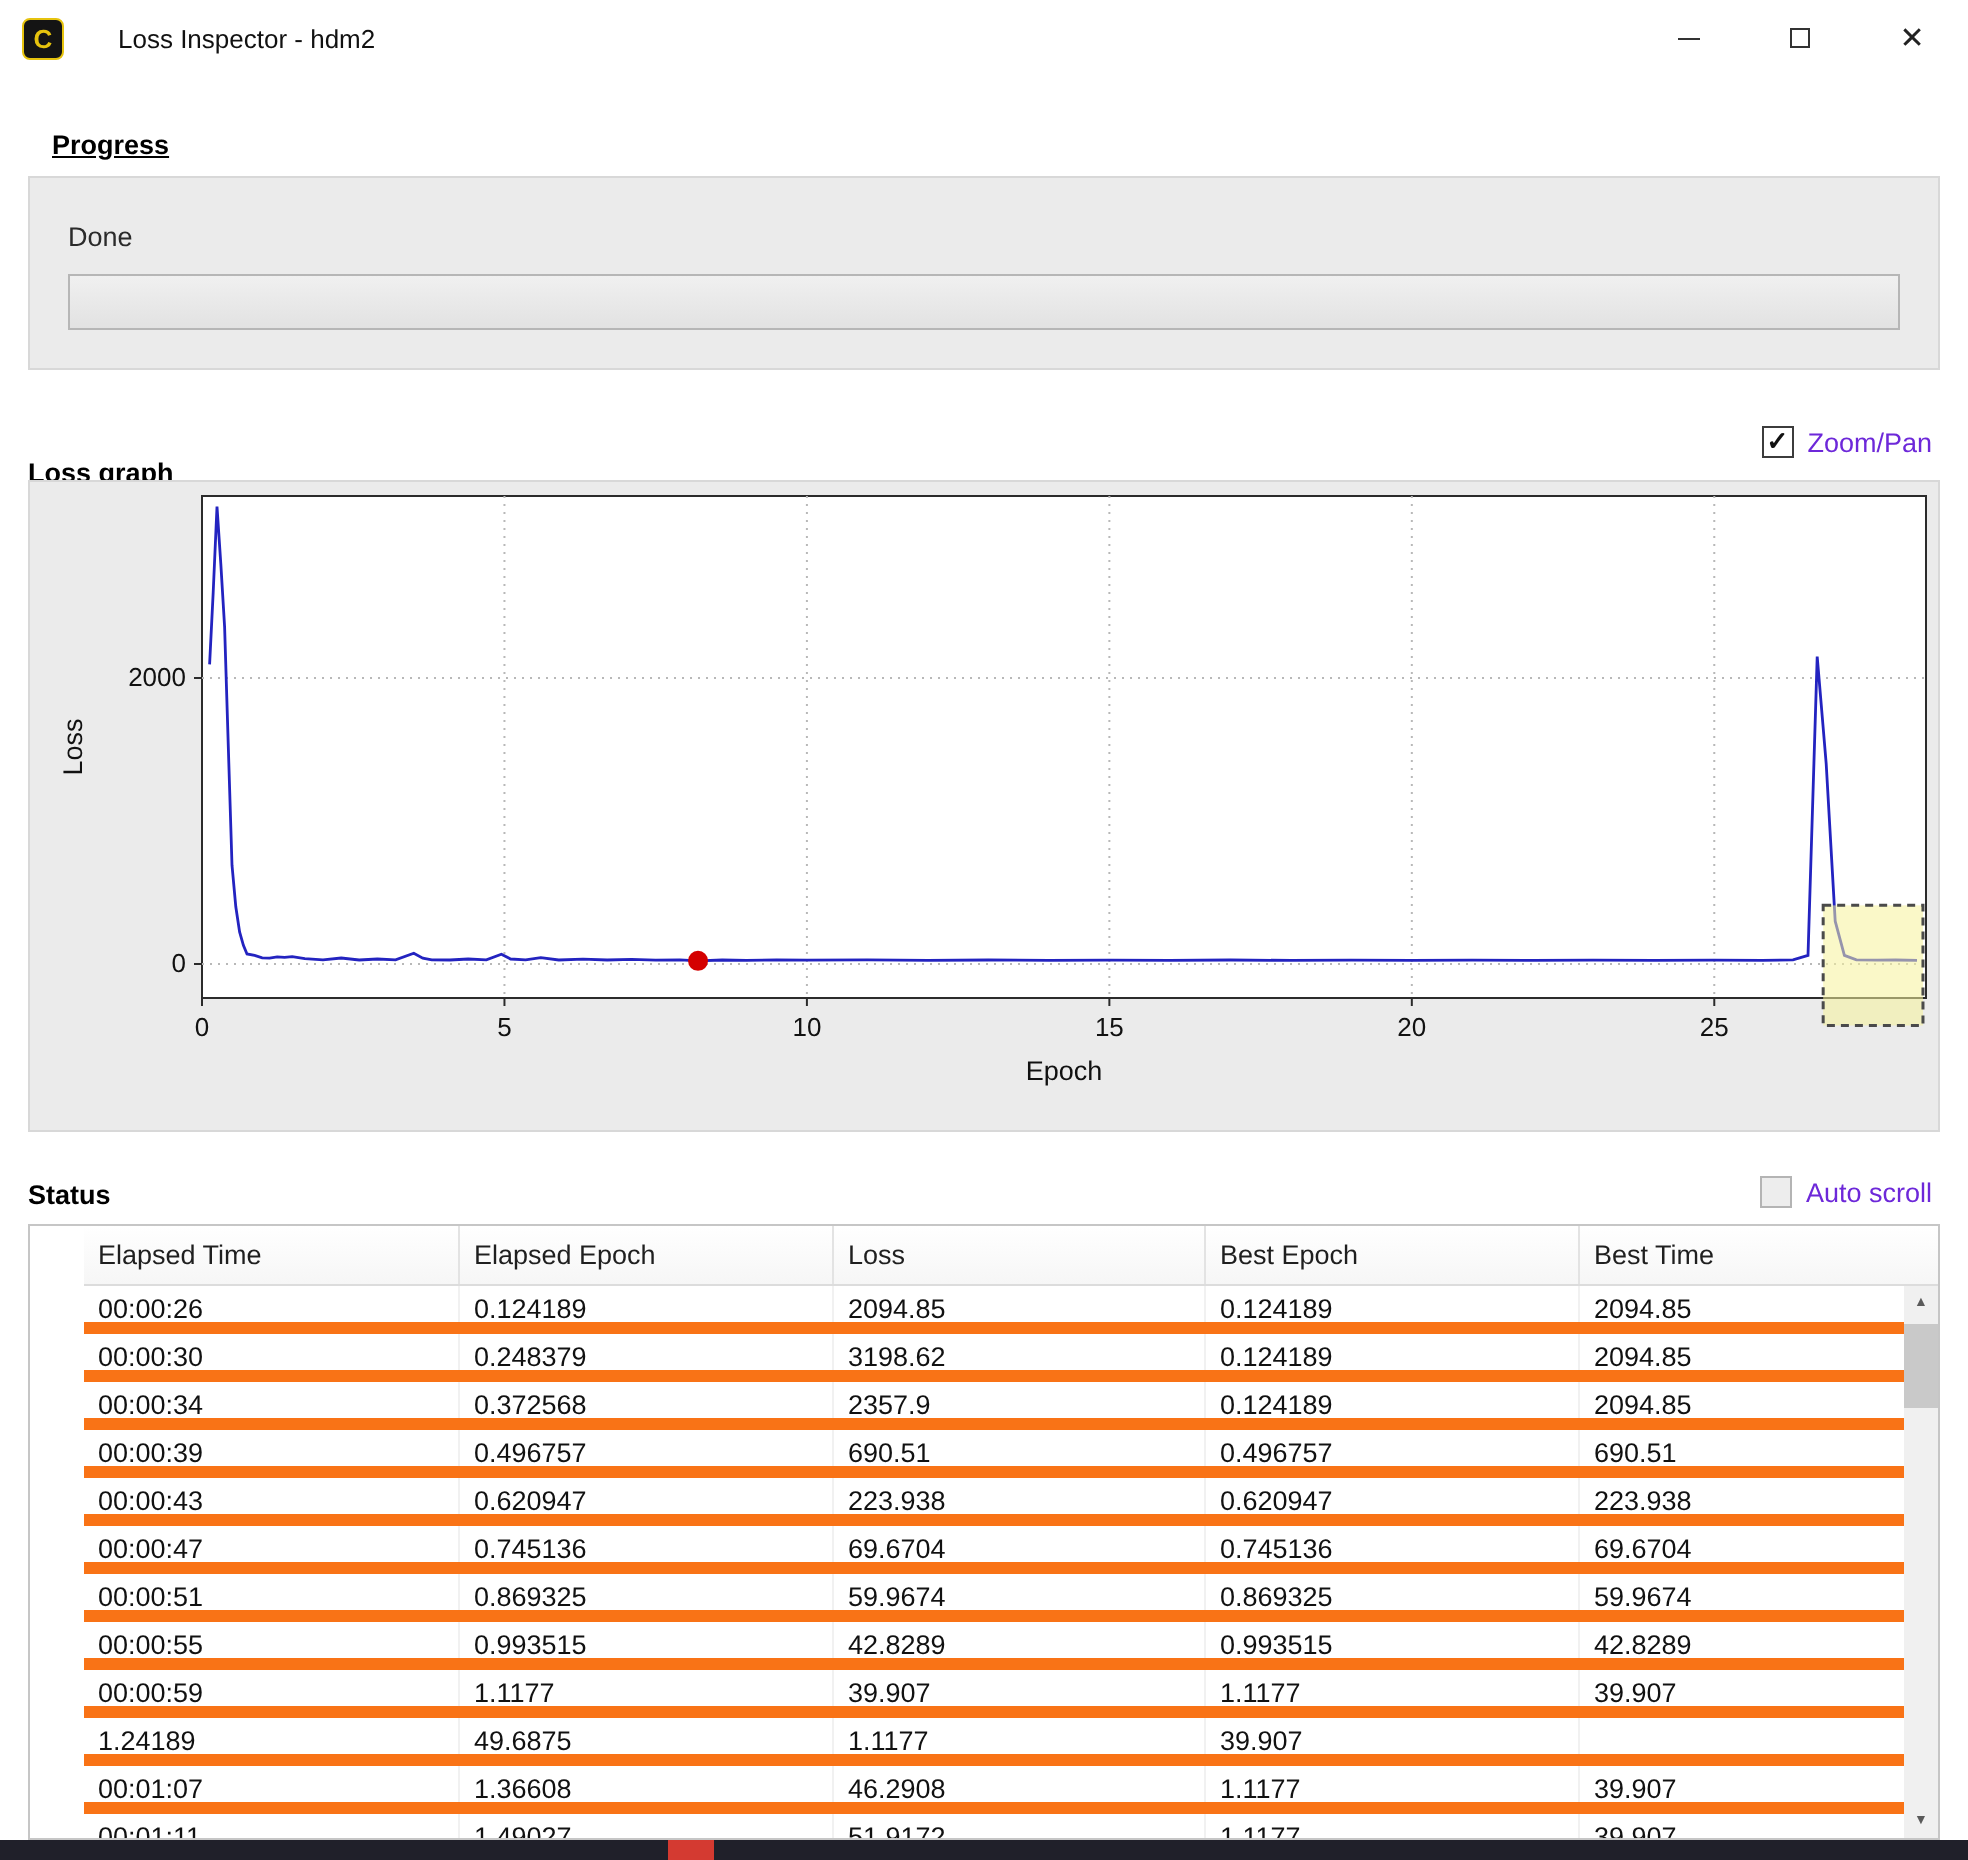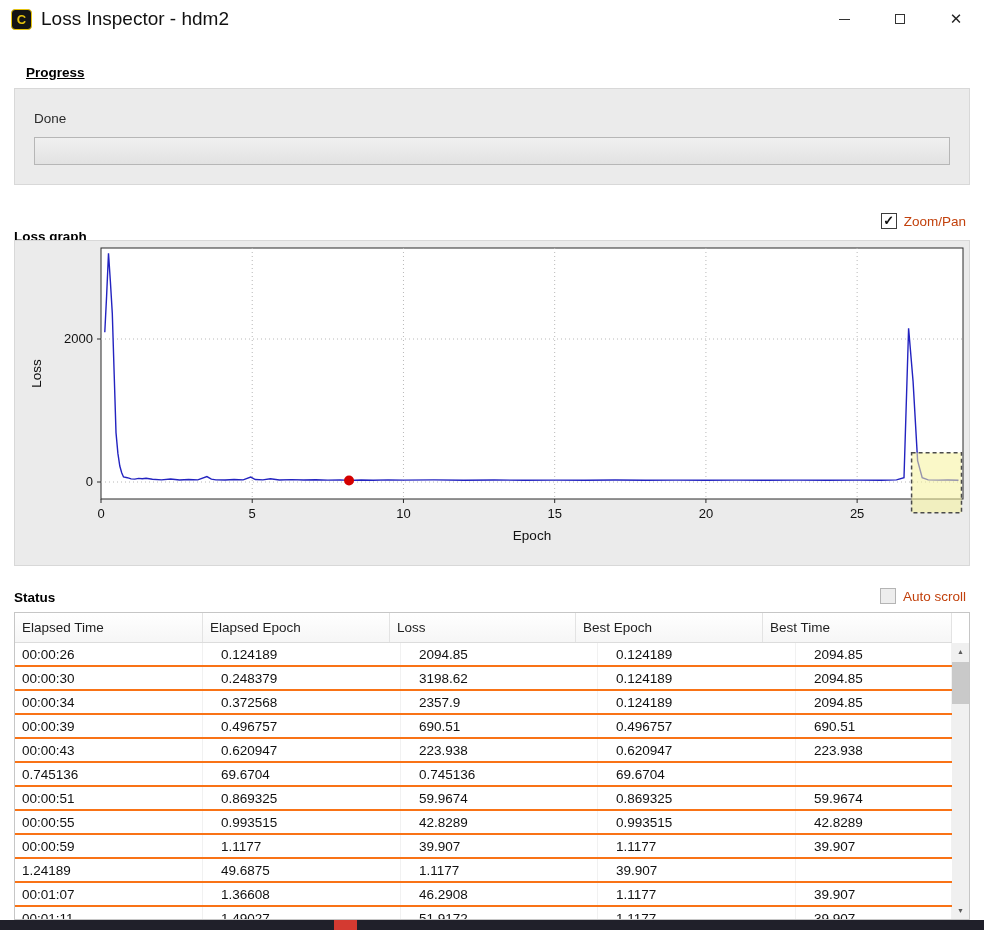--- a/index.html
+++ b/index.html
@@ -13,21 +13,21 @@
     font-size: 13px;
   }
   
   .titlebar { position: absolute; left: 0; top: 0; width: 984px; height: 38px; background: #ffffff; display: flex; align-items: center; }
   .app-icon {
     width: 21px; height: 21px; margin-left: 11px; border-radius: 4px;
     background: #141414; border: 1px solid #e6c30e;
     color: #e6c30e; font-weight: bold; font-size: 13px;
     display: flex; align-items: center; justify-content: center;
   }
-  .title-text { margin-left: 9px; font-size: 19px; color: #111; }
+  .title-text { margin-left: 27px; font-size: 13px; color: #111; }
   .win-btn { position: absolute; top: 0; width: 56px; height: 38px; display: flex; align-items: center; justify-content: center; }
   #btn-min { right: 112px; } #btn-max { right: 56px; } #btn-close { right: 0; font-size: 15px; color: #222; }
   .glyph-min { width: 11px; height: 1px; background: #333; display: block; }
   .glyph-max { width: 10px; height: 10px; border: 1px solid #333; display: block; }
   
   .section-h { position: absolute; font-weight: bold; font-size: 13.5px; color: #000; }
   #h-progress { left: 26px; top: 65px; text-decoration: underline; }
   #h-graph   { left: 14px; top: 229px; }
   #h-status  { left: 14px; top: 590px; }
   
@@ -35,30 +35,30 @@
   #progress-panel { left: 14px; top: 88px; width: 956px; height: 97px; padding-left: 20px; }
   #done-label { position: absolute; left: 19px; top: 22px; font-size: 13.5px; color: #2b2b2b; }
   #progress-bar { position: absolute; left: 19px; top: 48px; width: 916px; height: 28px; border: 1px solid #b6b6b6; background: linear-gradient(#f0f0f0, #e2e2e2); }
   #progress-fill { height: 100%; width: 0; background: #2bd42b; }
   
   .cbrow { position: absolute; display: flex; align-items: center; gap: 7px; }
   #zoompan-row { right: 18px; top: 213px; }
   #autoscroll-row { right: 18px; top: 588px; }
   .checkbox { width: 16px; height: 16px; background: #fff; border: 1px solid #3c3c3c; font-size: 13px; font-weight: bold; line-height: 14px; text-align: center; color: #111; }
   .checkbox.unchecked { background: #ededed; border: 1px solid #b4b4b4; }
-  .cb-label { font-size: 13.5px; color: #c2410c; }
+  .cb-label { font-size: 13.5px; color: #6d28d9; }
   
   #graph-panel { left: 14px; top: 240px; width: 956px; height: 326px; }
   #chart-svg { position: absolute; left: 0; top: 0; font-family: "Liberation Sans", sans-serif; }
   
-  #status-table { position: absolute; left: 14px; top: 612px; width: 956px; height: 308px; background: #fff; border: 1px solid #c6c6c6; overflow: hidden; }
+  #status-table { position: absolute; left: 14px; top: 612px; width: 956px; height: 308px; background: #fff; border: 1px solid #c6c6c6; overflow: hidden; padding-left: 27px; }
   .thead { display: grid; grid-template-columns: 188px 187px 186px 187px 1fr; height: 30px; line-height: 29px; background: linear-gradient(#ffffff, #f6f6f6); border-bottom: 1px solid #dcdcdc; width: 937px; }
   .thead .hcell { padding-left: 7px; border-right: 1px solid #e3e3e3; font-size: 13.5px; color: #1f1f1f; white-space: nowrap; overflow: hidden; }
   .tbody { width: 937px; }
-  .trow { display: grid; grid-template-columns: 188px 187px 186px 187px 1fr; height: 24px; line-height: 23px; border-bottom: 2px solid #f97316; background: #fff; gap: 11px; }
+  .trow { display: grid; grid-template-columns: 188px 187px 186px 187px 1fr; height: 24px; line-height: 23px; border-bottom: 6px solid #f97316; background: #fff; }
   .trow .cell { padding-left: 7px; border-right: 1px solid #f1f1f1; font-size: 13.5px; color: #111; white-space: nowrap; overflow: hidden; }
   
   .vscroll { position: absolute; right: 0; top: 30px; bottom: 0; width: 17px; background: #f0f0f0; }
   .scroll-arrow { position: absolute; left: 0; width: 17px; height: 17px; display: flex; align-items: center; justify-content: center; font-size: 7px; color: #5a5a5a; }
   #scroll-up { top: 0; } #scroll-down { bottom: 0; }
   .scroll-thumb { position: absolute; left: 0; top: 19px; width: 17px; height: 42px; background: #c9c9c9; }
   
   #taskbar { position: absolute; left: 0; top: 920px; width: 984px; height: 10px; background: #20202a; }
   #taskbar-red { position: absolute; left: 334px; top: 920px; width: 23px; height: 10px; background: #d43a31; }
 </style>
@@ -172,20 +172,21 @@
     <div class="cell">690.51</div>
   </div>
       <div class="trow">
     <div class="cell">00:00:43</div>
     <div class="cell">0.620947</div>
     <div class="cell">223.938</div>
     <div class="cell">0.620947</div>
     <div class="cell">223.938</div>
   </div>
       <div class="trow">
+    <div class="cell">00:00:47</div>
     <div class="cell">0.745136</div>
     <div class="cell">69.6704</div>
     <div class="cell">0.745136</div>
     <div class="cell">69.6704</div>
   </div>
       <div class="trow">
     <div class="cell">00:00:51</div>
     <div class="cell">0.869325</div>
     <div class="cell">59.9674</div>
     <div class="cell">0.869325</div>

